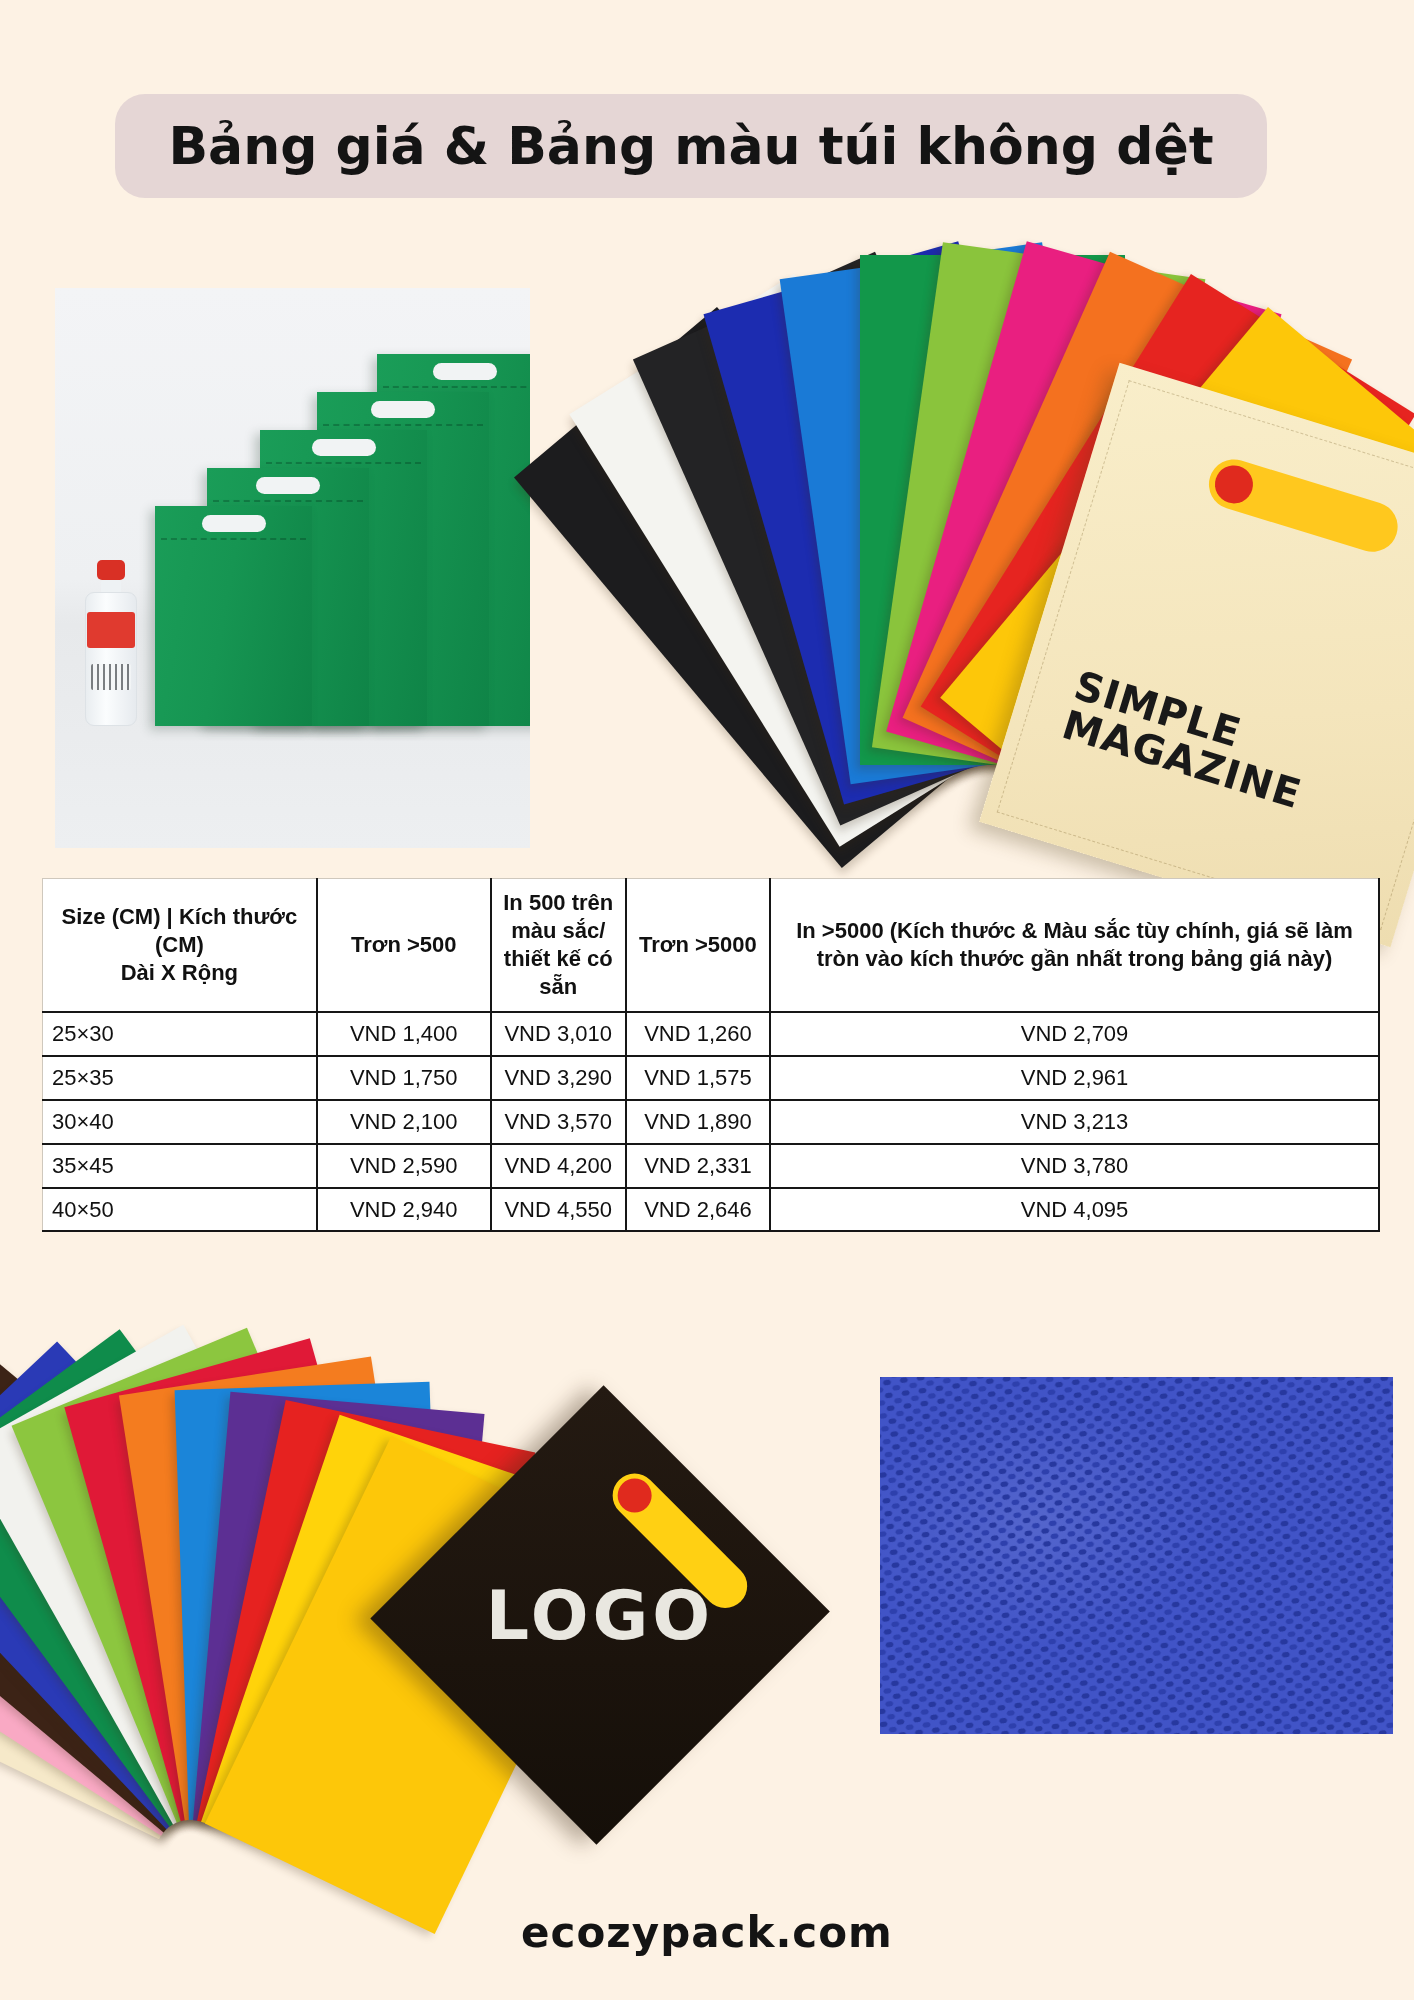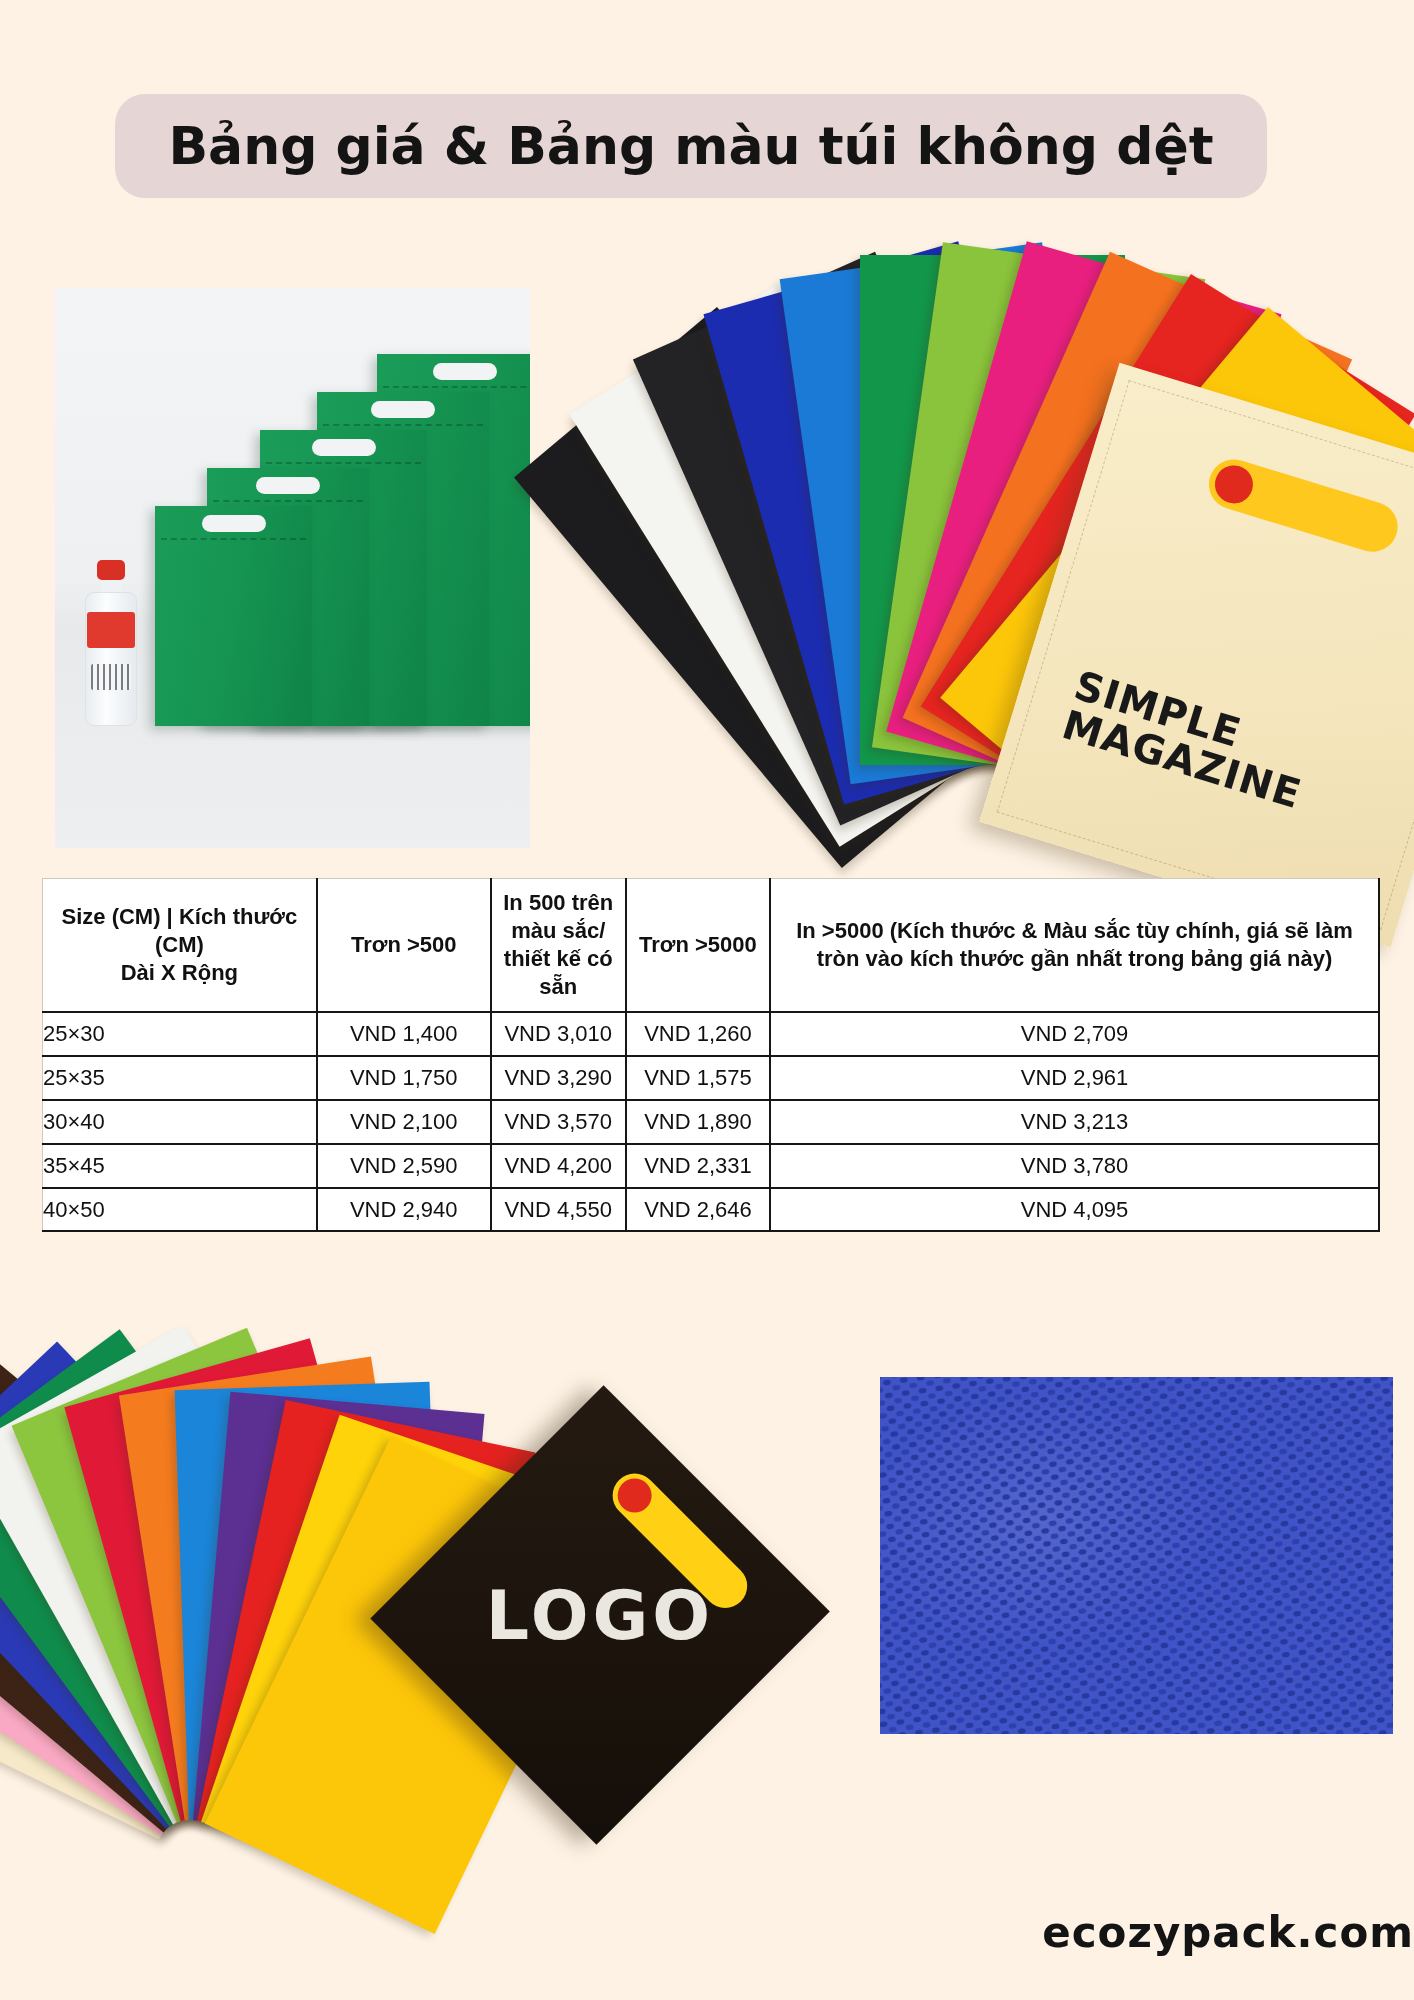--- a/index.html
+++ b/index.html
@@ -59,40 +59,40 @@
   .black-bag .pill{position:absolute;top:34px;left:78px;width:172px;height:44px;border-radius:23px;background:#ffd013;overflow:hidden}
   .black-bag .pill .red{position:absolute;left:5px;top:5px;width:34px;height:34px;border-radius:50%;background:#e02a1e}
   .logo-label{position:absolute;inset:0;display:flex;align-items:center;justify-content:center;transform:rotate(-45deg);
     font-family:"DejaVu Sans",sans-serif;font-weight:600;font-size:68px;letter-spacing:4px;color:#e9e7e0}
 
   
   .price-table{position:absolute;left:42px;top:878px;width:1338px;border-collapse:collapse;background:#fff;
     font-family:"Liberation Sans",sans-serif;color:#111}
   .price-table th,.price-table td{border:2px solid #161616;font-size:22px;line-height:1.27;vertical-align:middle}
   .price-table th{font-weight:700;text-align:center;padding:10px 8px;border-top:1px solid #cfc8bd}
-  .price-table td{padding:7px 0}
+  .price-table td{padding:7px 9px}
   .price-table th:first-child,.price-table td:first-child{border-left:1px solid #cfc8bd}
   .price-table td:first-child{text-align:left}
   .price-table td{text-align:center}
   .price-table th span{display:block}
   .col-size{width:268px}.col-p500{width:170px}.col-i500{width:132px}.col-p5000{width:141px}.col-i5000{width:595px}
 
   
   .texture{position:absolute;left:880px;top:1377px;width:513px;height:357px;overflow:hidden;background:var(--tex-blue)}
   .texture .weave{position:absolute;inset:-60px;transform:rotate(-8deg);
     background-color:var(--tex-blue);
     background-image:
       radial-gradient(7px 5px at 50% 50%,var(--tex-dot) 52%,rgba(0,0,0,0) 62%),
       radial-gradient(7px 5px at 50% 50%,#2e40ad 52%,rgba(0,0,0,0) 62%),
       radial-gradient(260px 180px at 35% 40%,rgba(255,255,255,.10),rgba(255,255,255,0) 70%);
     background-size:17px 13px,17px 13px,100% 100%;
     background-position:0 0,8.5px 6.5px,0 0}
 
   
-  .footer{position:absolute;left:0;top:1908px;width:100%;text-align:right;
+  .footer{position:absolute;left:0;top:1908px;width:100%;text-align:center;
     font-family:"DejaVu Sans",sans-serif;font-weight:700;font-size:42px;color:#141414;letter-spacing:1px}
 </style>
 </head>
 <body>
 
 <div class="page">
 
   <div class="banner">
     <h1>Bảng giá &amp; Bảng màu túi không dệt</h1>
   </div>

